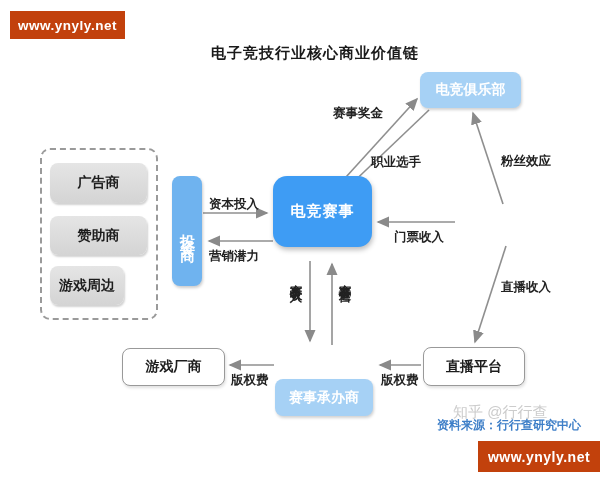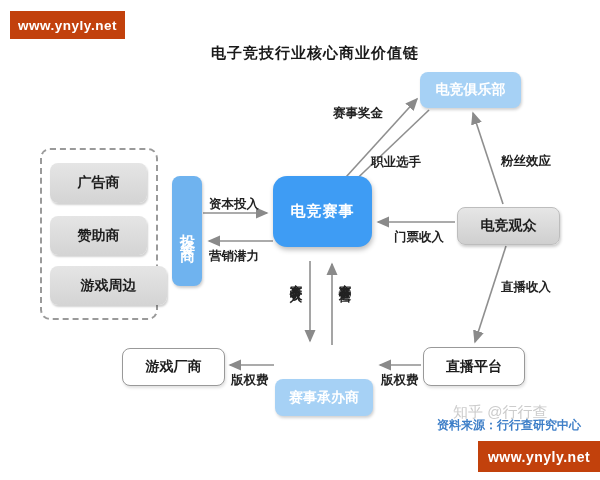--- a/index.html
+++ b/index.html
@@ -12,21 +12,21 @@
   .title{position:absolute;left:150px;top:44px;width:330px;text-align:center;
          font-size:15px;font-weight:bold;color:#1a1a1a;letter-spacing:1px;}
   .node{position:absolute;display:flex;align-items:center;justify-content:center;
         border-radius:8px;font-size:14px;font-weight:600;color:#1d1d1d;}
   .gray{background:linear-gradient(180deg,#e5e5e5,#d4d4d4);
         box-shadow:1px 2px 2px rgba(0,0,0,0.18);}
   .dashed-group{position:absolute;left:40px;top:148px;width:114px;height:168px;
         border:2px dashed #9a9a9a;border-radius:10px;}
   .n-advertiser{left:50px;top:163px;width:97px;height:40px;}
   .n-sponsor{left:50px;top:216px;width:97px;height:39px;}
-  .n-peripheral{left:50px;top:266px;width:117px;height:39px;font-family:Liberation Mono, monospace;}
+  .n-peripheral{left:50px;top:266px;width:74px;height:39px;font-family:Liberation Mono, monospace;}
   .n-investor{left:172px;top:176px;width:30px;height:110px;background:#6FB3EF;color:#fff;
         font-size:15px;font-weight:bold;box-shadow:1px 2px 3px rgba(0,0,0,0.2);}
   .vtext{writing-mode:vertical-lr;letter-spacing:6px;}
   .n-event{left:273px;top:176px;width:99px;height:71px;background:#3E9CF4;color:#fff;
         font-size:15px;font-weight:bold;border-radius:14px;letter-spacing:1px;
         box-shadow:1px 3px 5px rgba(0,0,0,0.25);}
   .n-club{left:420px;top:72px;width:101px;height:36px;background:#A6D1F5;color:#fff;
         font-weight:bold;box-shadow:1px 2px 3px rgba(0,0,0,0.18);}
   .n-audience{left:457px;top:207px;width:101px;height:36px;
         background:linear-gradient(180deg,#e6e6e6,#cfcfcf);border:1px solid #bdbdbd;
@@ -79,21 +79,20 @@
   <div class="node gray n-advertiser">广告商</div>
   <div class="node gray n-sponsor">赞助商</div>
   <div class="node gray n-peripheral">游戏周边</div>
 
   <div class="node n-investor">
     <span class="vtext">投资商</span>
   </div>
 
   <div class="node n-event">电竞赛事</div>
   <div class="node n-club">电竞俱乐部</div>
-  <div class="node n-audience">电竞观众</div>
   <div class="node n-organizer">赛事承办商</div>
   <div class="node n-gamemaker">游戏厂商</div>
   <div class="node n-platform">直播平台</div>
 
   <div class="elabel" style="left:209px;top:196px;">资本投入</div>
   <div class="elabel" style="left:209px;top:248px;">营销潜力</div>
   <div class="elabel" style="left:333px;top:105px;">赛事奖金</div>
   <div class="elabel" style="left:371px;top:154px;">职业选手</div>
   <div class="elabel" style="left:394px;top:229px;">门票收入</div>
   <div class="elabel" style="left:501px;top:153px;">粉丝效应</div>

